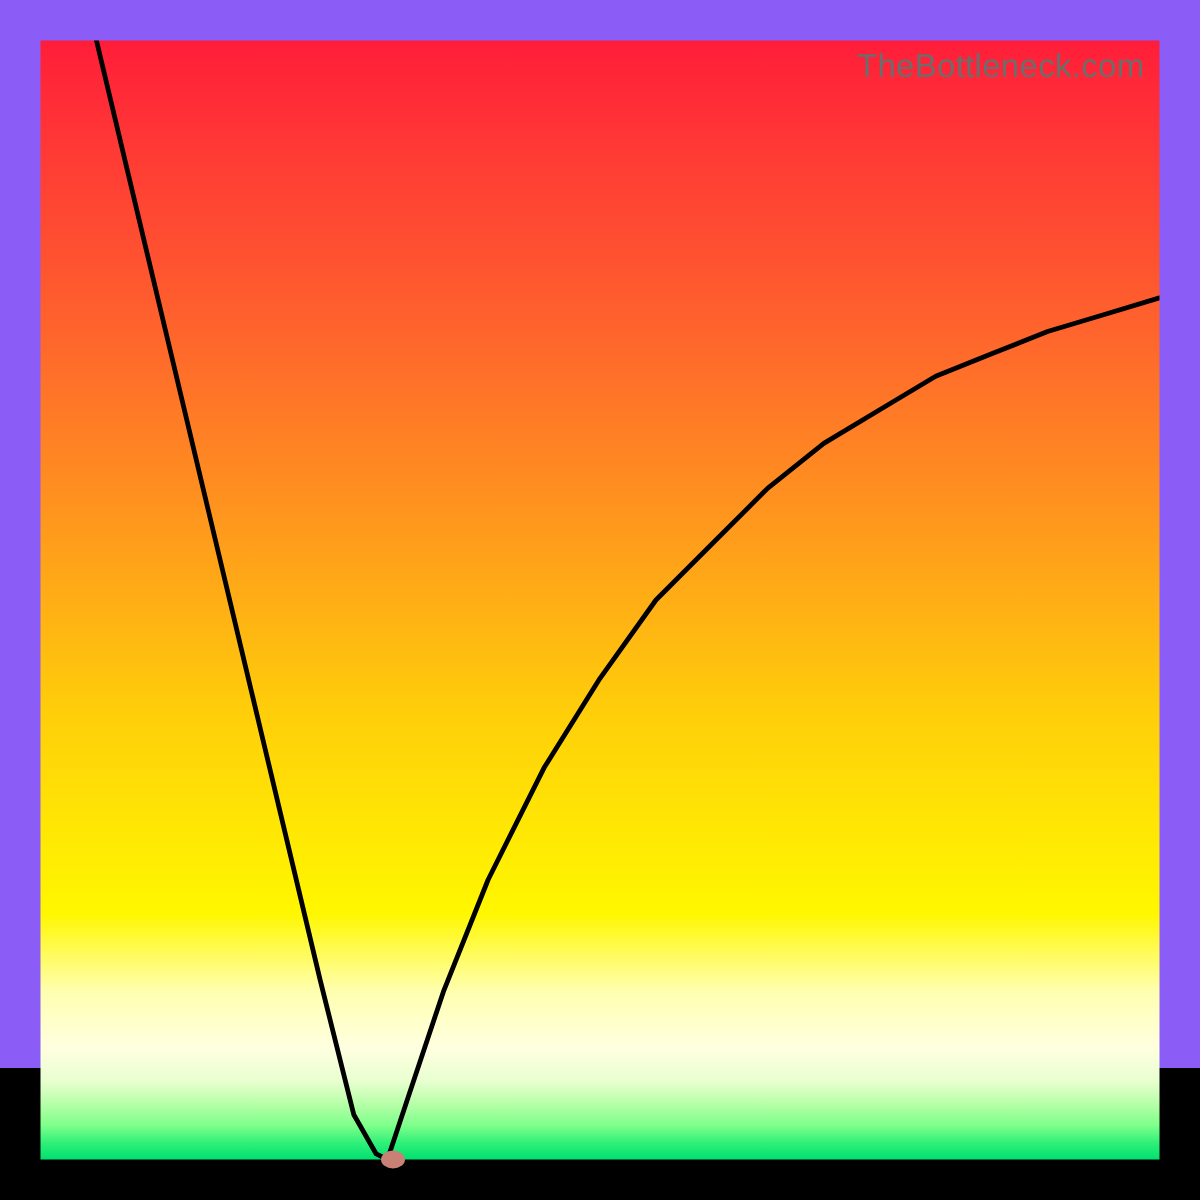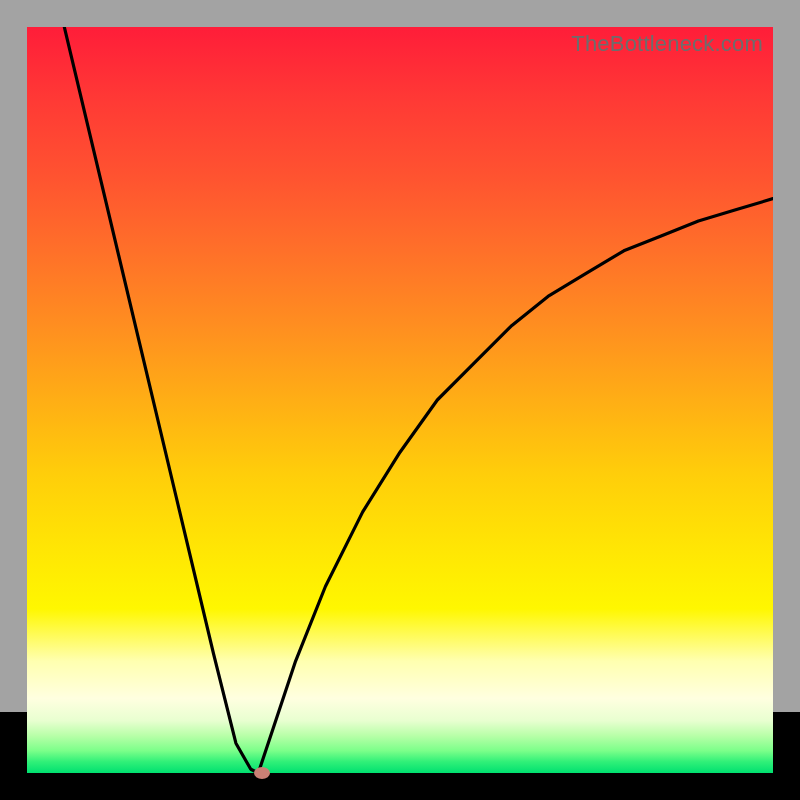--- a/index.html
+++ b/index.html
@@ -8,21 +8,21 @@
     width: 800px;
     height: 800px;
     background: #000;
     font-family: Arial, Helvetica, sans-serif;
     overflow: hidden;
   }
   .frame {
     position: relative;
     width: 800px;
     height: 712px;
-    background: #a3a3a3;
+    background: #8b5cf6;
   }
   .plot {
     position: absolute;
     left: 27px;
     top: 27px;
     width: 746px;
     height: 746px;
     
     background: linear-gradient(
       to bottom,

